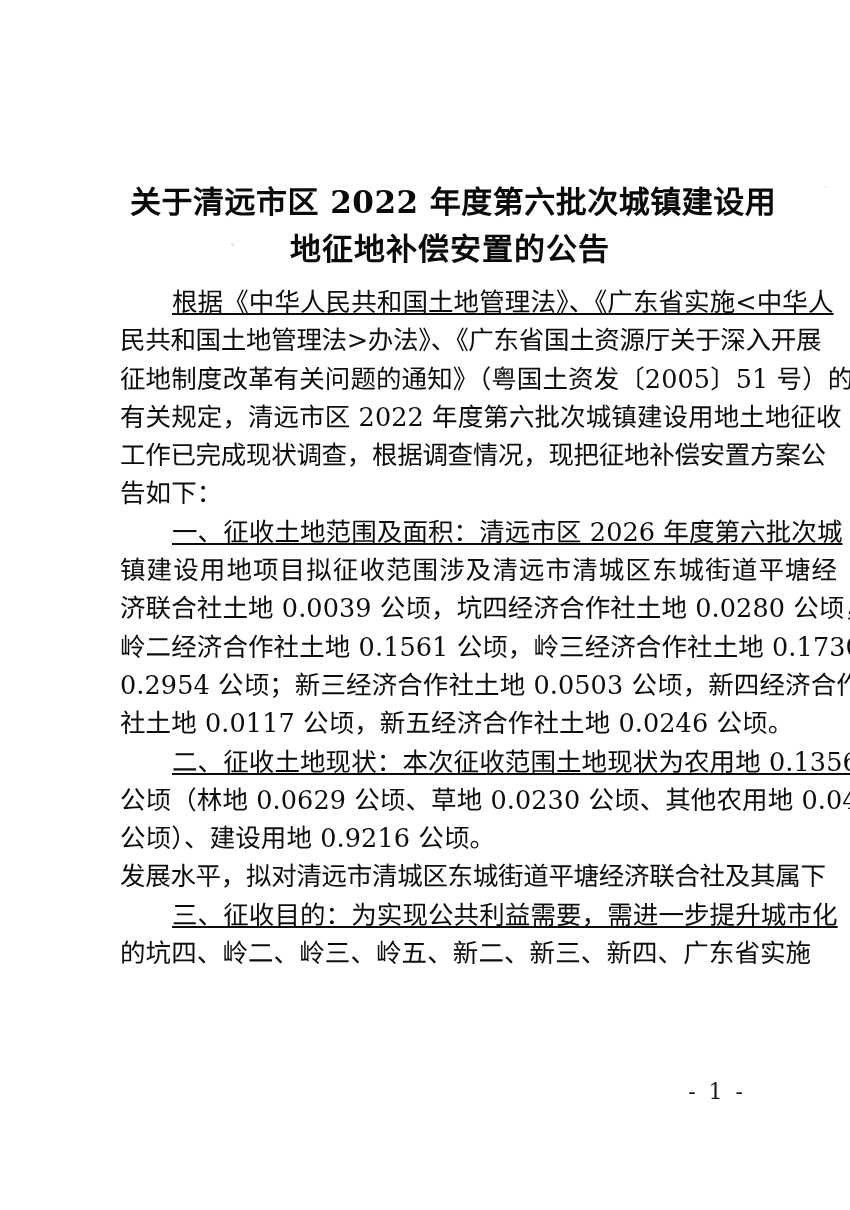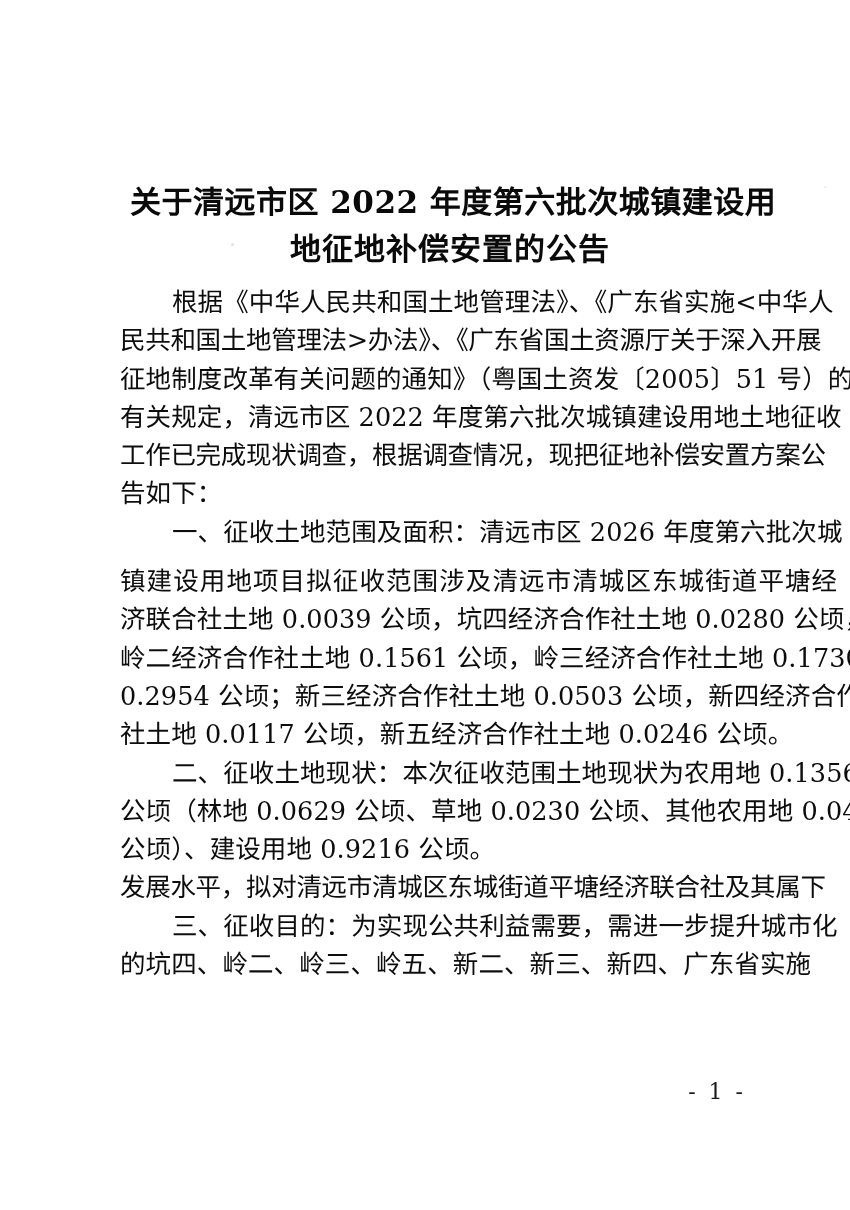--- a/index.html
+++ b/index.html
@@ -56,28 +56,28 @@
   .para-line {
     font-size: 25.5px;
     line-height: 38.3px;
     height: 38.3px;
     white-space: nowrap;
     letter-spacing: 0px;
     color: #0d0d0d;
   }
   .para-line.indent2 {
     text-indent: 52px;
+    text-decoration: underline;
   }
   
   .para-line.just {
     letter-spacing: 0.1px;
   }
   .para-line.wide {
     letter-spacing: 1.1px;
-    margin-top: 11px;
   }
   .para-line.narrow {
     letter-spacing: -0.3px;
   }
 
   
   .page-number {
     position: absolute;
     left: 0;
     right: 104px;

